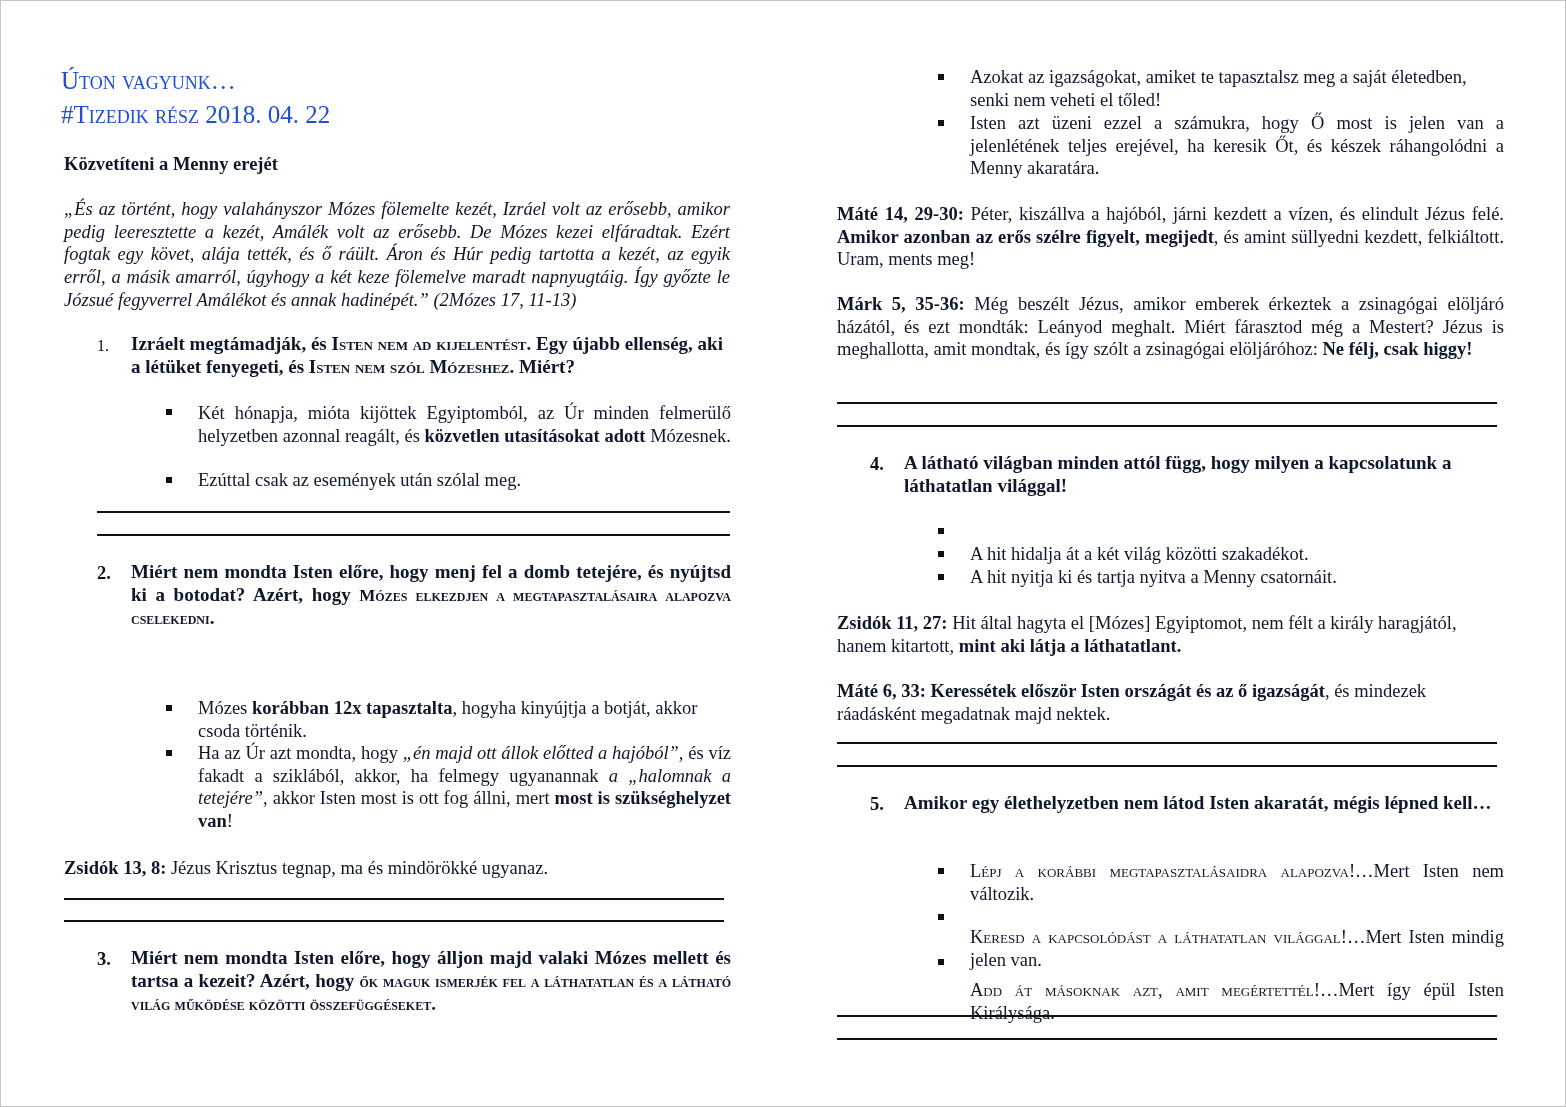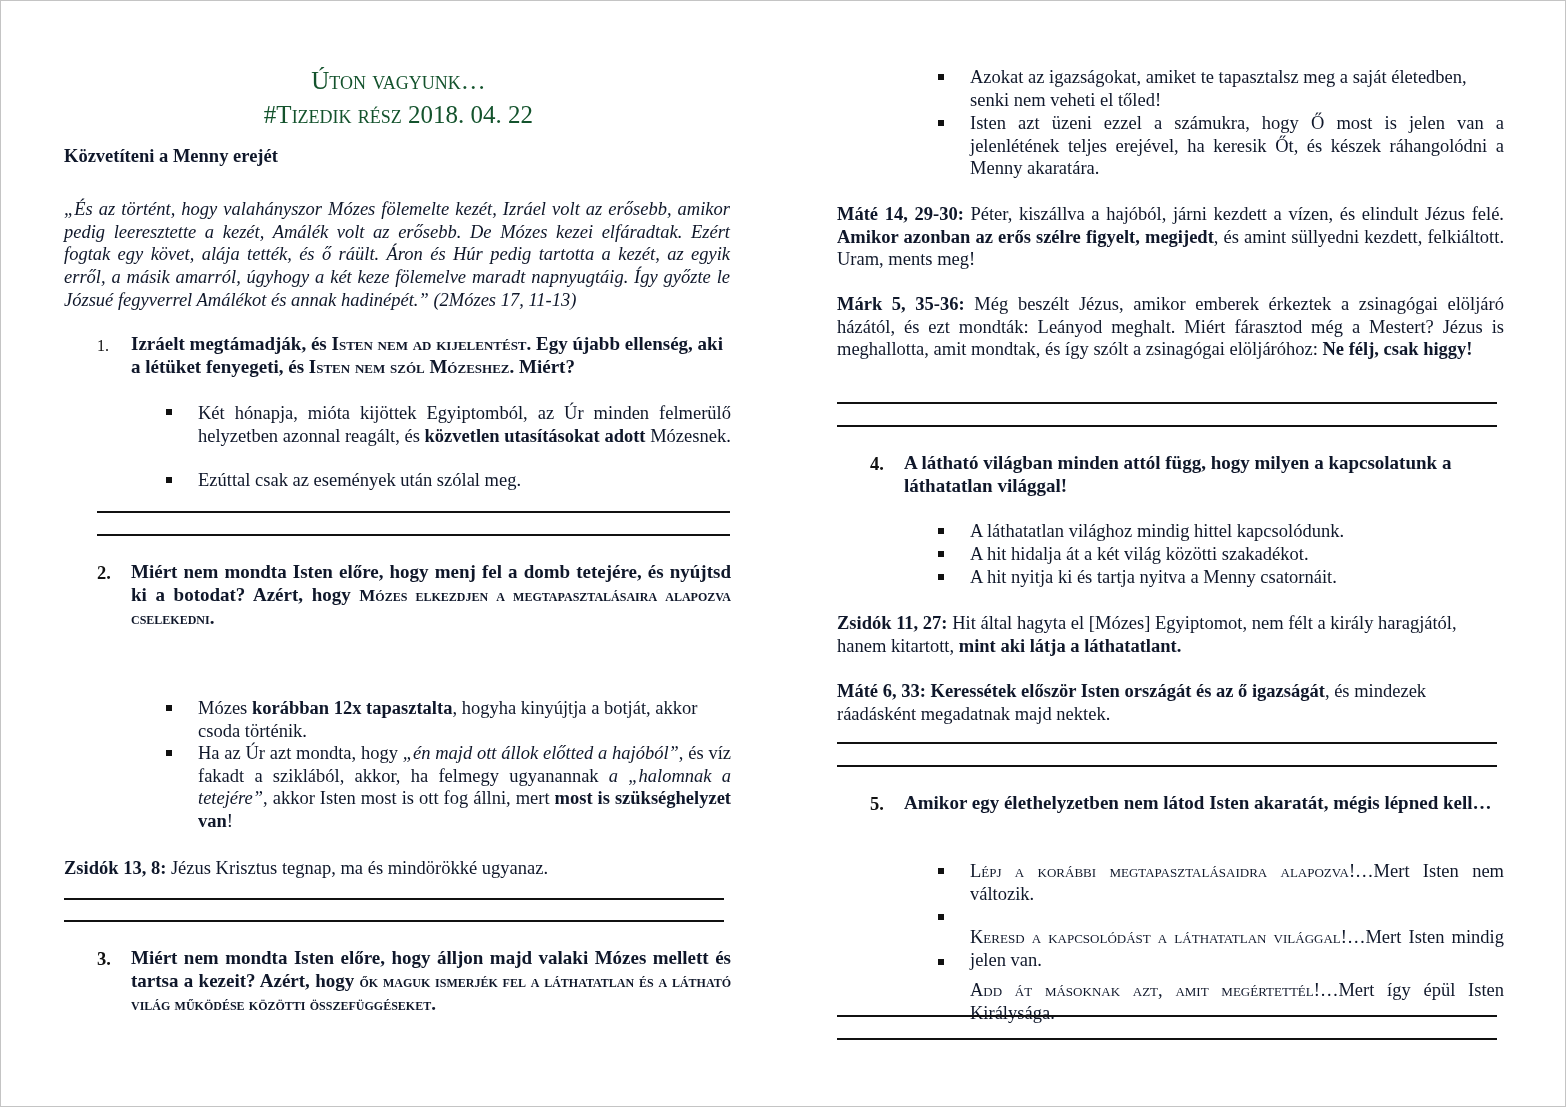--- a/index.html
+++ b/index.html
@@ -3,41 +3,41 @@
 <meta charset="utf-8">
 <style>
   html, body { margin: 0; padding: 0; background: #ffffff; }
   body { width: 1566px; height: 1107px; position: relative; overflow: hidden;
          font-family: "DejaVu Serif", "Liberation Serif", serif; color: #111; }
   .page { position: absolute; left: 0; top: 0; width: 1564px; height: 1105px;
           border: 1px solid #c4c4c4; background: #fff; }
   .blk { position: absolute; font-family: "Liberation Serif", "DejaVu Serif", serif;
          font-size: 18.5px; line-height: 22.7px; color: #0f172a; }
   .just { text-align: justify; }
-  .title { position: absolute; left: 60px; width: 675px; text-align: center;
-           font-family: "Liberation Serif", serif; font-size: 25px; line-height: 34px; color: #14532d; }
+  .title { position: absolute; left: 60px; width: 675px; 
+           font-family: "Liberation Serif", serif; font-size: 25px; line-height: 34px; color: #1d4ed8; }
   .sc { font-variant: small-caps; }
   .b { font-weight: bold; }
   .i { font-style: italic; }
   .num { position: absolute; font-family: "Liberation Serif", serif; font-weight: bold;
          font-size: 18.5px; line-height: 22.7px; }
   .bullet { position: absolute; width: 6px; height: 6px; background: #111; }
   .hr { position: absolute; height: 1.5px; background: #111; }
   .q { font-weight: bold; font-size: 19px; }
   .scsmall { font-variant: small-caps; font-size: 17px; }
 </style>
 </head>
 <body>
 
 <div class="page">
 
   <div class="title sc" style="top:63px;">Úton vagyunk…</div>
   <div class="title sc" style="top:97px;">#Tizedik rész 2018. 04. 22</div>
 
-  <div class="blk b" style="left:63px; top:144px;text-align:right;">Közvetíteni a Menny erejét</div>
+  <div class="blk b" style="left:63px; top:152px;text-align:right;">Közvetíteni a Menny erejét</div>
 
   <div class="blk just i" style="left:63px; top:197px; width:666px;">
     <span>„És az történt, hogy valahányszor Mózes fölemelte kezét, Izráel volt az erősebb, amikor pedig leeresztette a kezét, Amálék volt az erősebb. De Mózes kezei elfáradtak. Ezért fogtak egy követ, alája tették, és ő ráült. Áron és Húr pedig tartotta a kezét, az egyik erről, a másik amarról, úgyhogy a két keze fölemelve maradt napnyugtáig. Így győzte le Józsué fegyverrel Amálékot és annak hadinépét.”</span><span style="font-style:italic;"> (2Mózes 17, 11-13)</span>
   </div>
 
   <div class="num" style="left:96px; top:334px; font-weight:normal; font-size:16px;">1.</div>
   <div class="blk q" style="left:130px; top:332px; width:600px;">
     <span>Izráelt megtámadják, és </span><span class="sc" style="font-weight:normal; font-weight:600;">Isten nem ad kijelentést</span><span>. Egy újabb ellenség, aki a létüket fenyegeti, és </span><span class="sc" style="font-weight:600;">Isten nem szól Mózeshez</span><span>. Miért?</span>
   </div>
 
@@ -93,21 +93,20 @@
     <span class="b">Márk 5, 35-36:</span><span> Még beszélt Jézus, amikor emberek érkeztek a zsinagógai elöljáró házától, és ezt mondták: Leányod meghalt. Miért fárasztod még a Mestert? Jézus is meghallotta, amit mondtak, és így szólt a zsinagógai elöljáróhoz: </span><span class="b">Ne félj, csak higgy!</span>
   </div>
 
   <div class="hr" style="left:836px; top:401px; width:660px;"></div>
   <div class="hr" style="left:836px; top:424px; width:660px;"></div>
 
   <div class="num" style="left:869px; top:452px;">4.</div>
   <div class="blk q" style="left:903px; top:451px; width:605px;">A látható világban minden attól függ, hogy milyen a kapcsolatunk a láthatatlan világgal!</div>
 
   <div class="bullet" style="left:937px; top:527px;"></div>
-  <div class="blk" style="left:969px; top:519px; width:534px;">A láthatatlan világhoz mindig hittel kapcsolódunk.</div>
   <div class="bullet" style="left:937px; top:550px;"></div>
   <div class="blk" style="left:969px; top:542px; width:534px;">A hit hidalja át a két világ közötti szakadékot.</div>
   <div class="bullet" style="left:937px; top:573px;"></div>
   <div class="blk" style="left:969px; top:565px; width:534px;">A hit nyitja ki és tartja nyitva a Menny csatornáit.</div>
 
   <div class="blk" style="left:836px; top:611px; width:670px;">
     <span class="b">Zsidók 11, 27:</span><span> Hit által hagyta el [Mózes] Egyiptomot, nem félt a király haragjától, hanem kitartott, </span><span class="b">mint aki látja a láthatatlant.</span>
   </div>
 
   <div class="blk" style="left:836px; top:679px; width:670px;">

